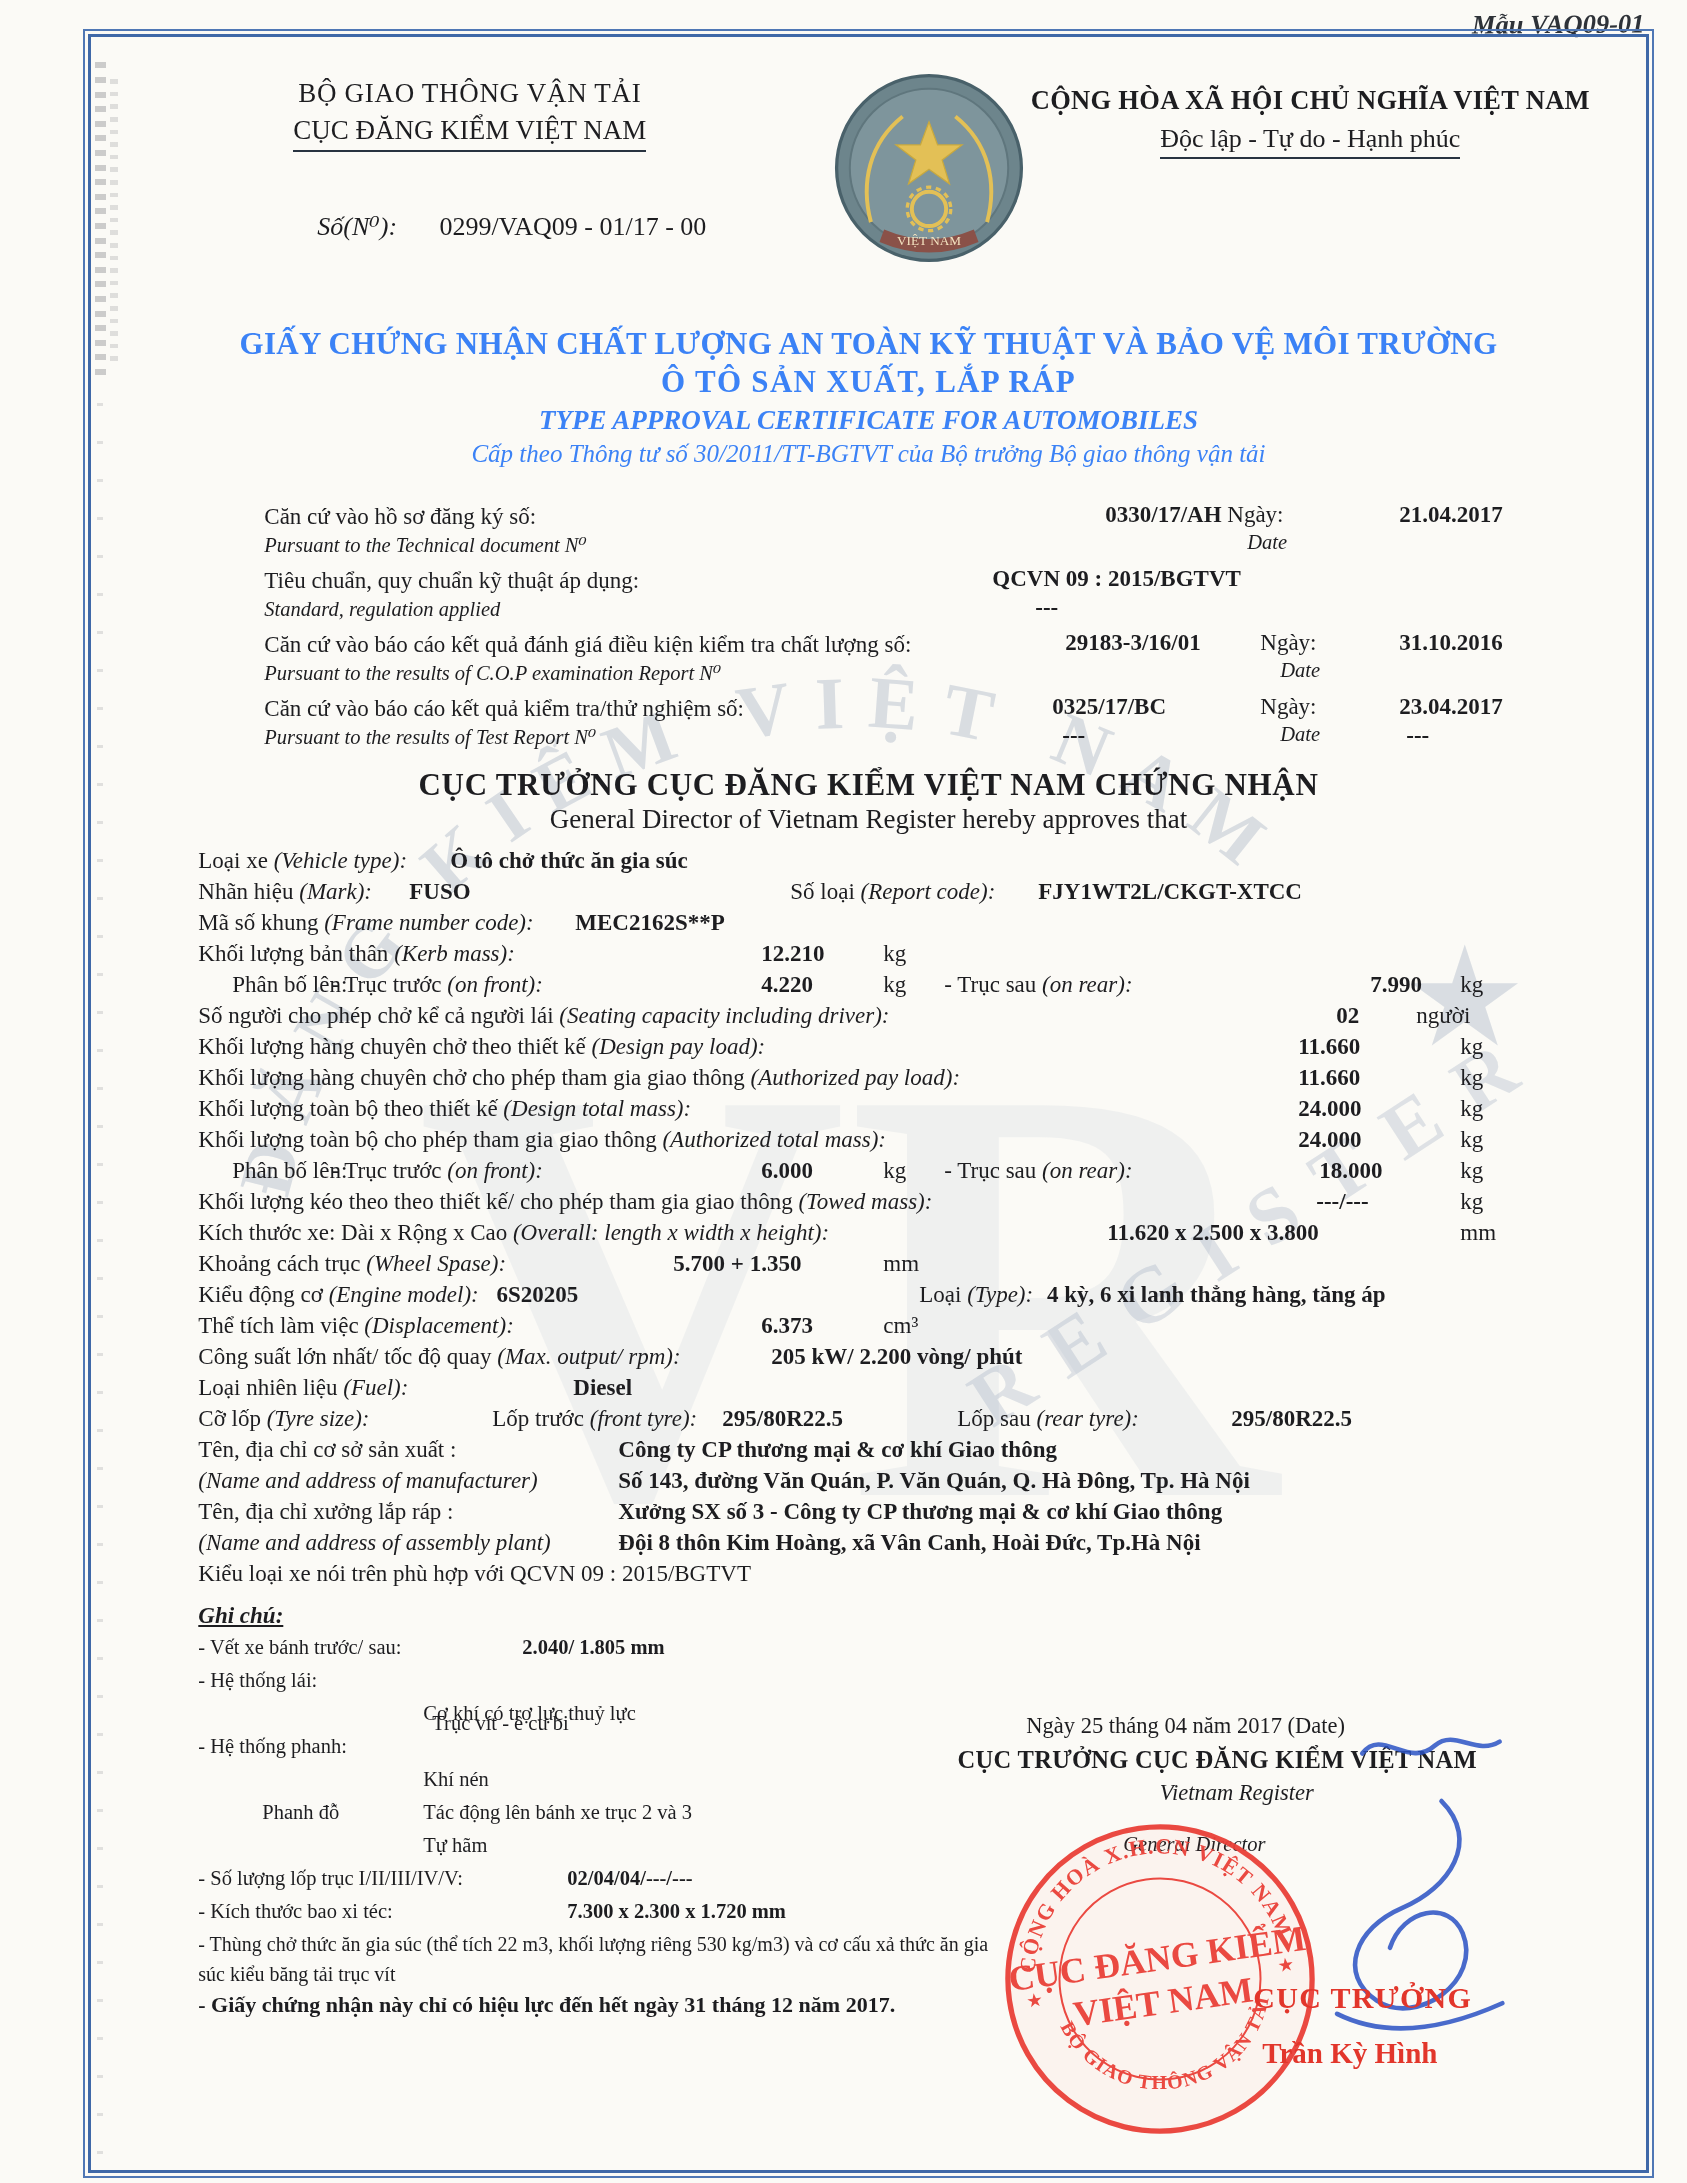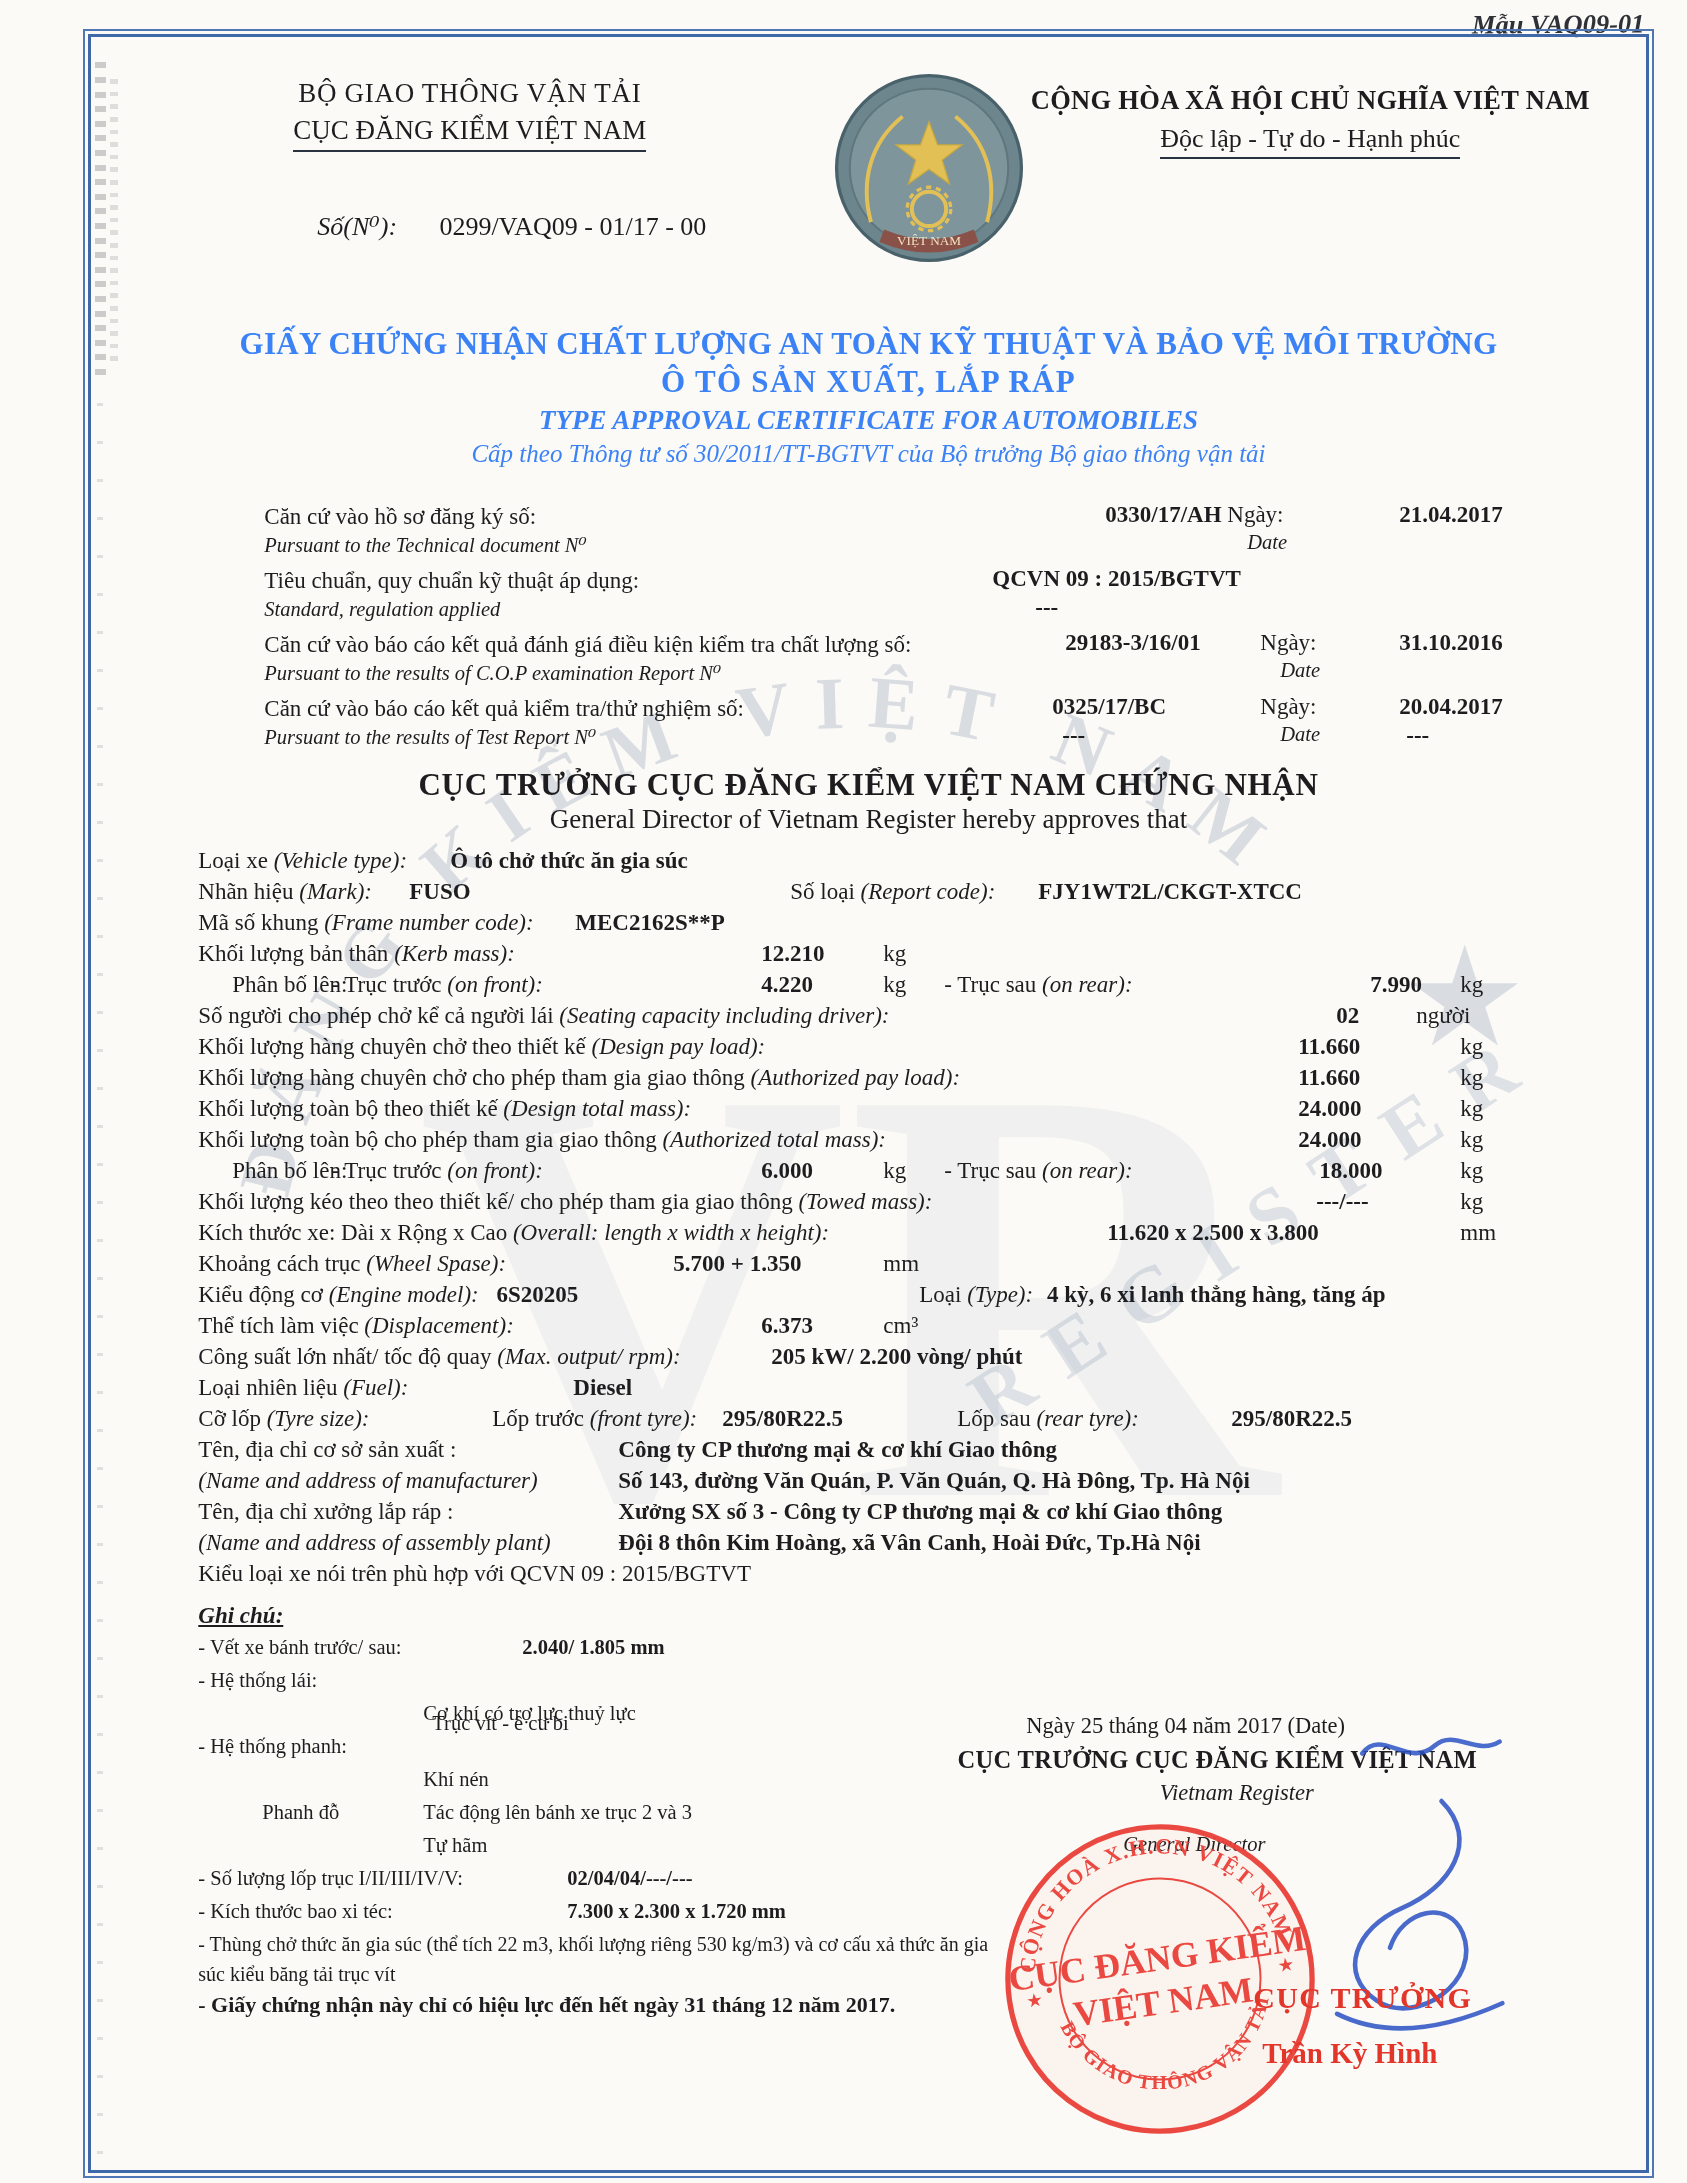--- a/index.html
+++ b/index.html
@@ -157,21 +157,21 @@
           <span class="pos" style="left:1161px;">Ngày:</span>
           <span class="rval" style="left:1300px;">31.10.2016</span>
           <span class="posi" style="left:1181px;top:29px;">Date</span>
         </div>
         <div class="ref">
           <div class="vi">Căn cứ vào báo cáo kết quả kiểm tra/thử nghiệm số:</div>
           <div class="en">Pursuant to the results of Test Report N⁰</div>
           <span class="rval" style="left:953px;">0325/17/BC</span>
           <span class="rval" style="left:963px;top:29px;">---</span>
           <span class="pos" style="left:1161px;">Ngày:</span>
-          <span class="rval" style="left:1300px;">20.04.2017</span>
+          <span class="rval" style="left:1300px;">23.04.2017</span>
           <span class="posi" style="left:1181px;top:29px;">Date</span>
           <span class="rval" style="left:1307px;top:29px;">---</span>
         </div>
       </div>
 
       <div class="approve">
         <div class="ap1">CỤC TRƯỞNG CỤC ĐĂNG KIỂM VIỆT NAM CHỨNG NHẬN</div>
         <div class="ap2">General Director of Vietnam Register hereby approves that</div>
       </div>
 

